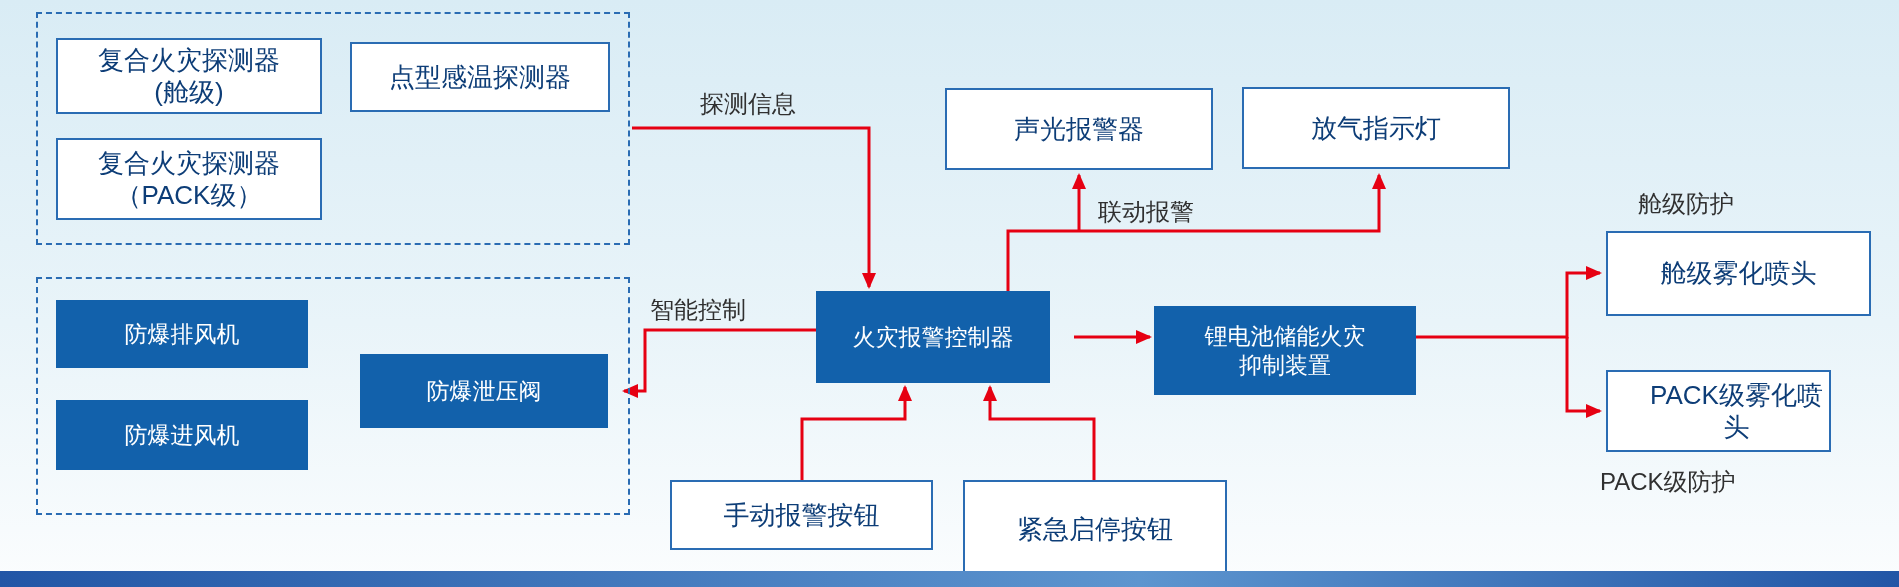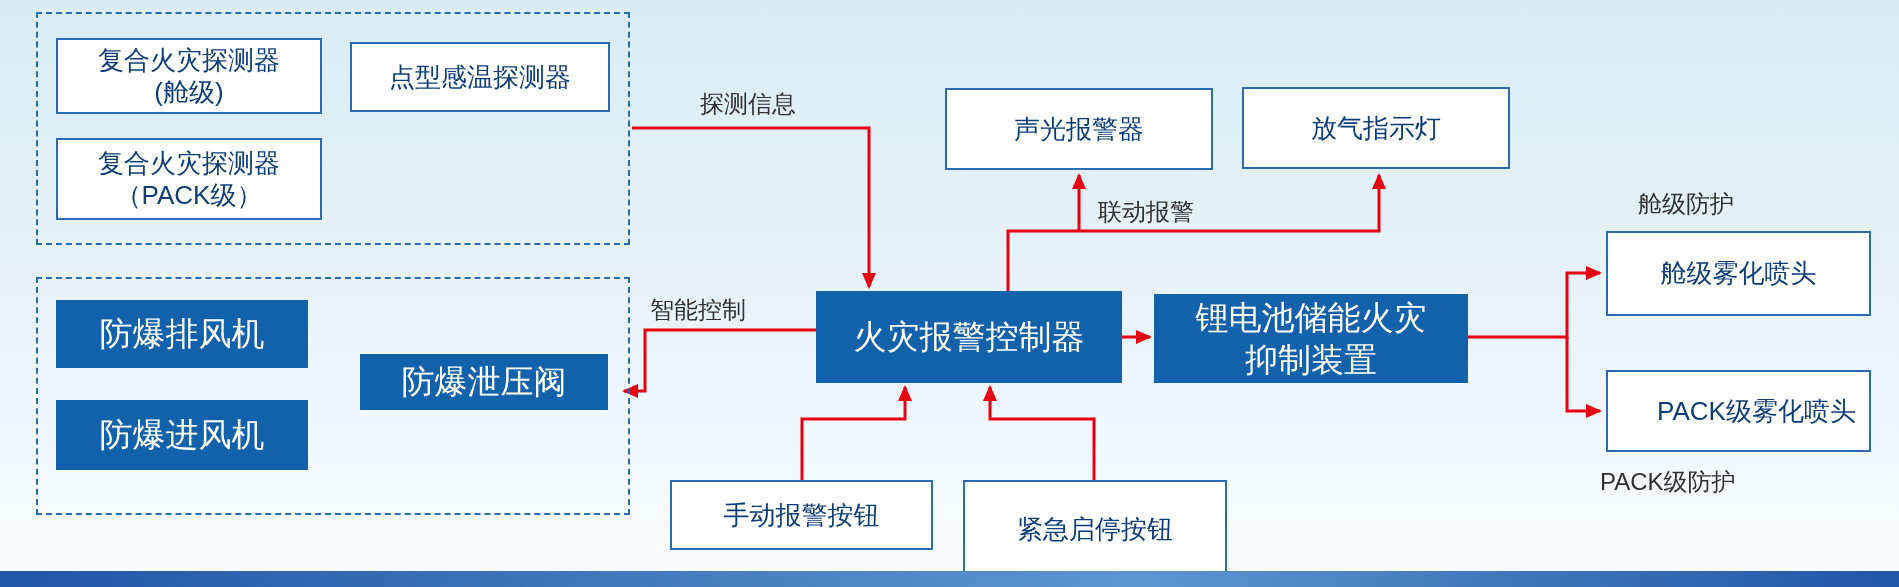--- a/index.html
+++ b/index.html
@@ -38,21 +38,21 @@
   }
   .box-outline{
     background:#ffffff;
     border:2px solid var(--box-border);
     color:var(--box-text);
     font-size:26px;
   }
   .box-solid{
     background:var(--solid-box-bg);
     color:var(--solid-box-text);
-    font-size:33px;
+    font-size:23px;
   }
   .flow-label{
     position:absolute;
     color:var(--label-color);
     font-size:24px;
     white-space:nowrap;
   }
   .connector-overlay{
     position:absolute;left:0;top:0;width:1899px;height:587px;
     pointer-events:none;
@@ -112,29 +112,29 @@
   <div class="group" style="left:36px;top:277px;width:594px;height:238px;"></div>
 
   <div class="box box-solid" style="left:56px;top:300px;width:252px;height:68px;">
     <span>防爆排风机</span>
   </div>
 
   <div class="box box-solid" style="left:56px;top:400px;width:252px;height:70px;">
     <span>防爆进风机</span>
   </div>
 
-  <div class="box box-solid" style="left:360px;top:354px;width:248px;height:56px;">
+  <div class="box box-solid" style="left:360px;top:354px;width:248px;height:74px;">
     <span>防爆泄压阀</span>
   </div>
 
-  <div class="box box-solid" style="left:816px;top:291px;width:306px;height:92px;">
+  <div class="box box-solid" style="left:816px;top:291px;width:234px;height:92px;">
     <span>火灾报警控制器</span>
   </div>
 
-  <div class="box box-solid" style="left:1154px;top:294px;width:314px;height:89px;">
+  <div class="box box-solid" style="left:1154px;top:306px;width:262px;height:89px;">
     <span>锂电池储能火灾</span>
     <span>抑制装置</span>
   </div>
 
   <div class="box box-outline" style="left:945px;top:88px;width:268px;height:82px;">
     <span>声光报警器</span>
   </div>
 
   <div class="box box-outline" style="left:1242px;top:87px;width:268px;height:82px;">
     <span>放气指示灯</span>
@@ -145,21 +145,21 @@
   </div>
 
   <div class="box box-outline" style="left:963px;top:480px;width:264px;height:98px;">
     <span>紧急启停按钮</span>
   </div>
 
   <div class="box box-outline" style="left:1606px;top:231px;width:265px;height:85px;">
     <span>舱级雾化喷头</span>
   </div>
 
-  <div class="box box-outline" style="left:1606px;top:370px;width:265px;height:82px;padding-left:36px;">
+  <div class="box box-outline" style="left:1606px;top:370px;width:225px;height:82px;padding-left:36px;">
     <span>PACK级雾化喷头</span>
   </div>
 
   <div class="flow-label" style="left:700px;top:88px;width:170px;">探测信息</div>
   <div class="flow-label" style="left:650px;top:294px;width:170px;">智能控制</div>
   <div class="flow-label" style="left:1098px;top:196px;width:170px;">联动报警</div>
 
   <div class="flow-label" style="left:1638px;top:188px;width:200px;">舱级防护</div>
   <div class="flow-label" style="left:1600px;top:466px;width:260px;">PACK级防护</div>
 

